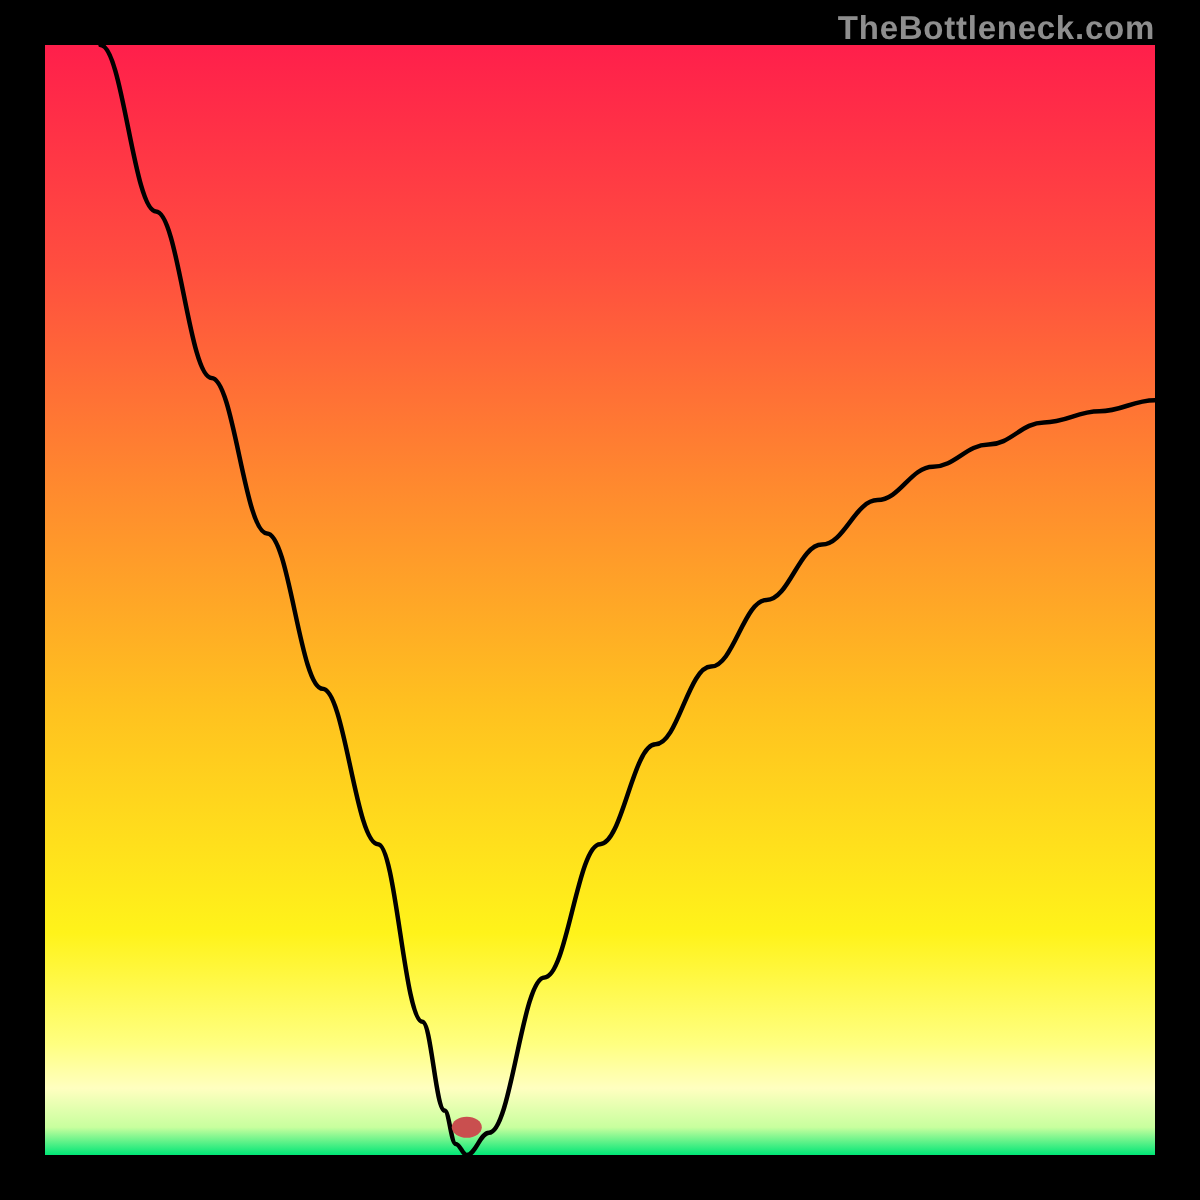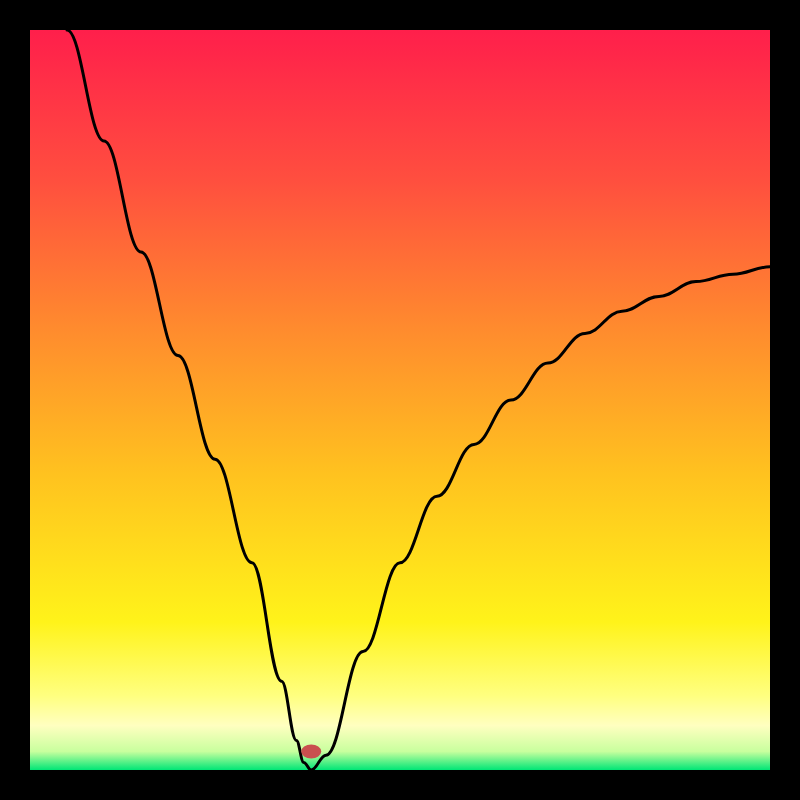--- a/index.html
+++ b/index.html
@@ -38,20 +38,21 @@
     color: #8e8e8e;
     letter-spacing: 0.5px;
     user-select: none;
   }
 </style>
 </head>
 <body>
 
 <div class="frame">
 
+  <div class="watermark">TheBottleneck.com</div>
 
   <div class="plot-area">
     <svg viewBox="0 0 740 740">
       <defs>
         <linearGradient id="bg-grad" x1="0" y1="0" x2="0" y2="1">
         <stop offset="0%" stop-color="#ff1f4b"></stop>
             <stop offset="20%" stop-color="#ff4e3f"></stop>
             <stop offset="40%" stop-color="#ff8a2e"></stop>
             <stop offset="60%" stop-color="#ffc21f"></stop>
             <stop offset="80%" stop-color="#fff31a"></stop>

